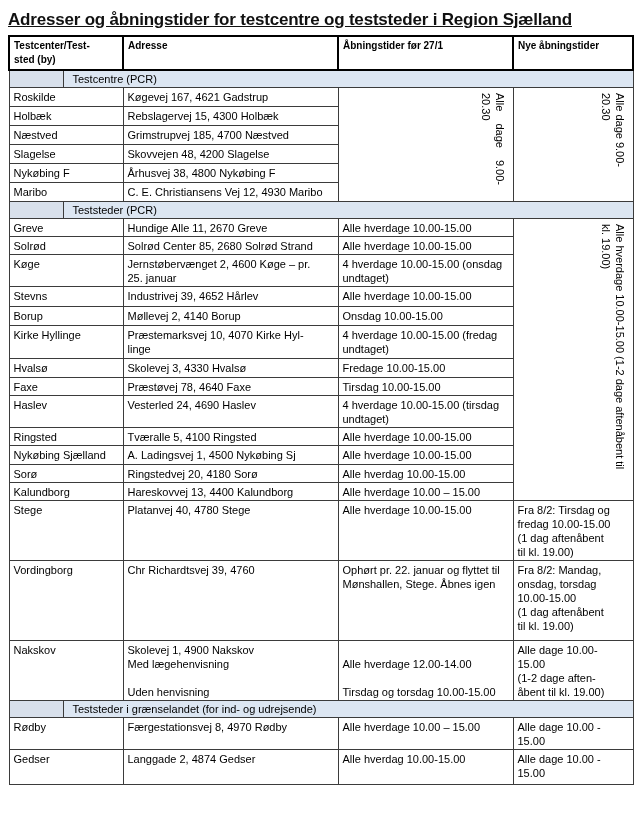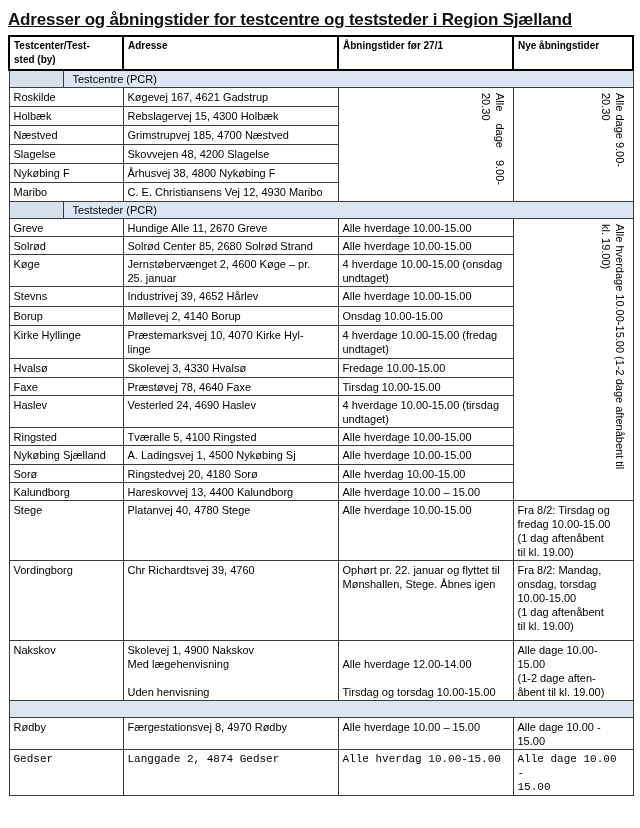--- a/index.html
+++ b/index.html
@@ -60,21 +60,21 @@
   tr.h17 { height: 17px; }
   tr.h19 { height: 19px; }
   tr.h18 { height: 18px; }
   tr.h20 { height: 20px; }
   tr.h32 { height: 32px; margin-left: 8px; }
   tr.h33 { height: 33px; margin-left: 10px; }
   tr.h58 { height: 58px; }
   tr.h80 { height: 80px; }
   tr.h60 { height: 60px; padding-left: 30px; }
   tr.h31 { height: 31px; }
-  tr.h35 { height: 35px; font-family: Liberation Mono, monospace; }
+  tr.h35 { height: 35px; }
 </style>
 </head>
 <body>
 
 <div class="page">
   <div class="title">Adresser og åbningstider for testcentre og teststeder i Region Sjælland</div>
 
   <table>
     <colgroup>
         <col class="c1">
@@ -234,20 +234,21 @@
 Tirsdag og torsdag 10.00-15.00</td>
         <td>Alle dage 10.00-
 15.00
 (1-2 dage aften-
 åbent til kl. 19.00)</td>
       </tr>
 
       <tr class="h17">
         <td class="sec" colspan="4"><div class="sec-in">
           <span class="sec-sp"></span>
+          <span class="sec-lb">Teststeder i grænselandet (for ind- og udrejsende)</span>
         </div></td>
       </tr>
       <tr class="h31">
         <td>Rødby</td>
         <td>Færgestationsvej 8, 4970 Rødby</td>
         <td>Alle hverdage 10.00 – 15.00</td>
         <td>Alle dage 10.00 -
 15.00</td>
       </tr>
       <tr class="h35">

